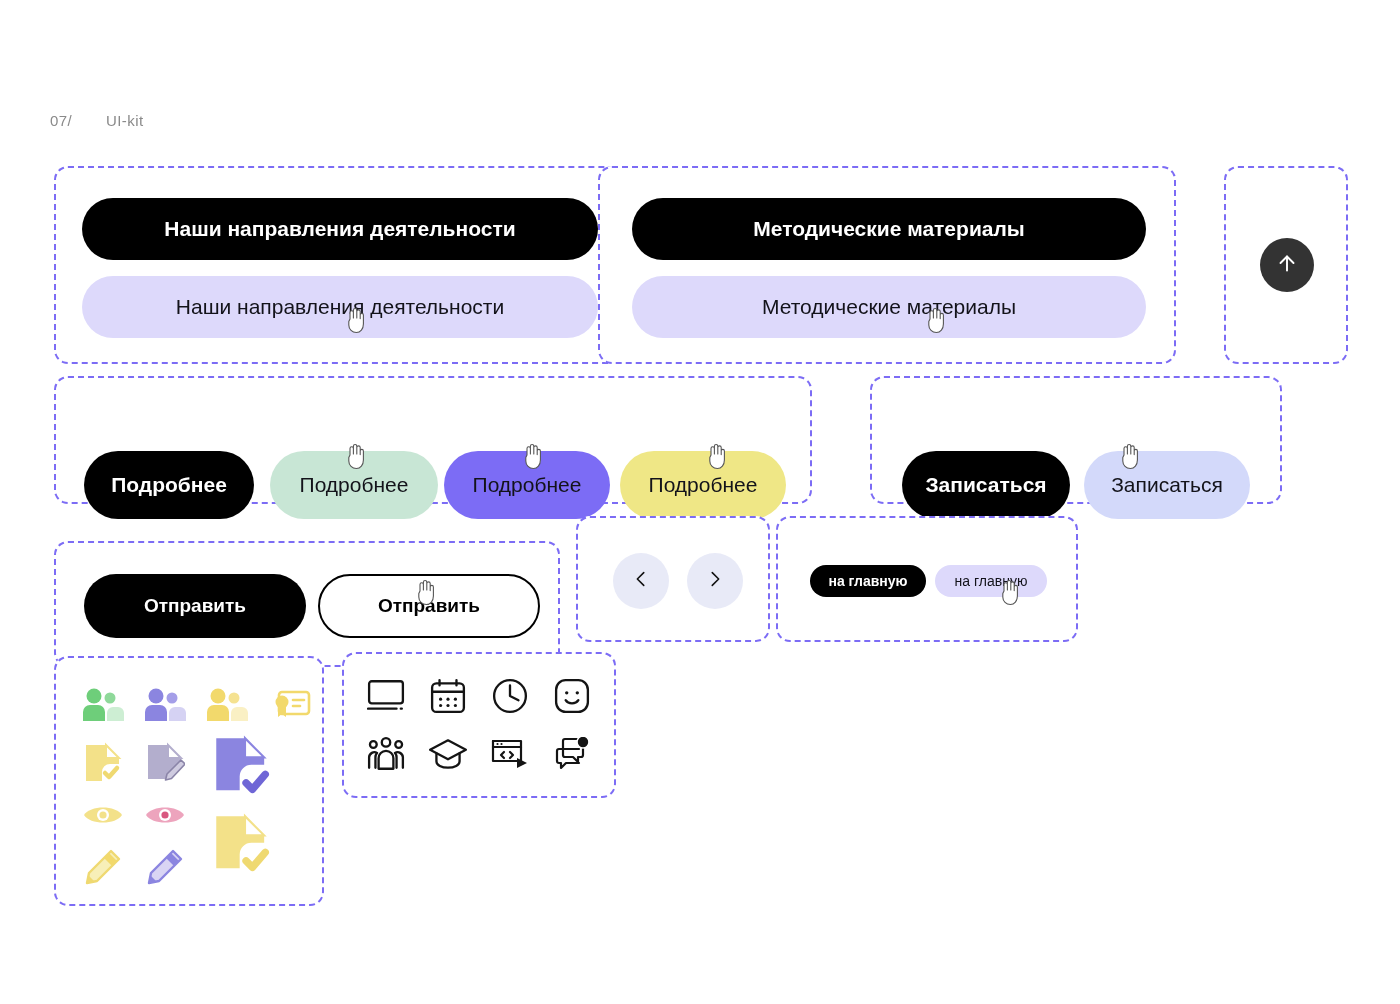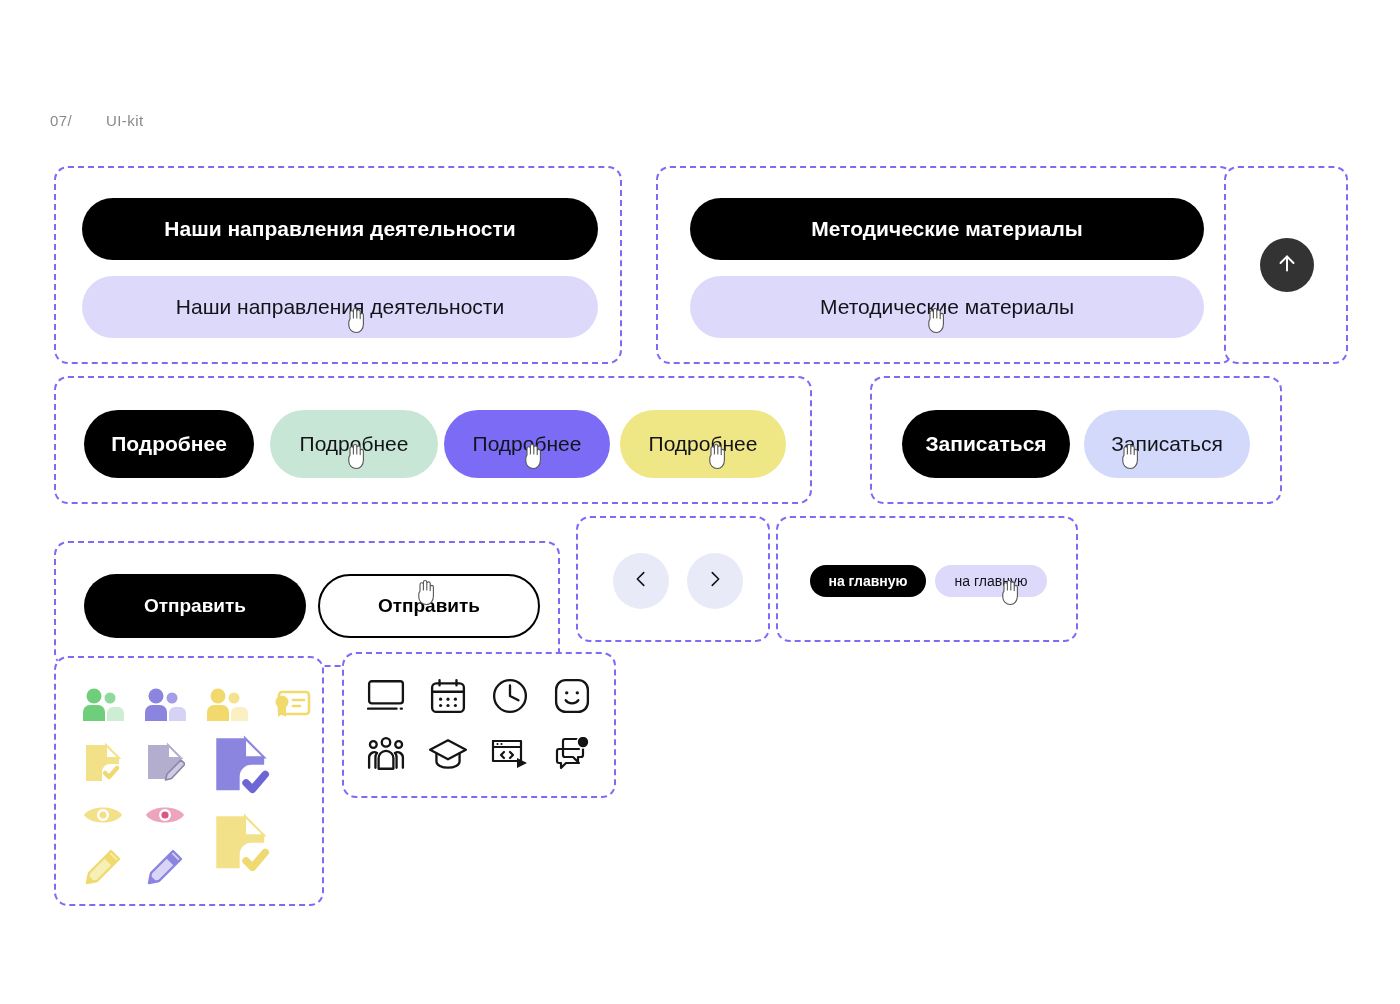--- a/index.html
+++ b/index.html
@@ -54,21 +54,21 @@
   .pill.dark   { background: #000000; color: #ffffff; font-weight: 700; }
   .pill.lav    { background: #ddd9fb; color: #13131a; font-weight: 400; }
   .pill.lavblue{ background: #d3d9fa; color: #13131a; font-weight: 400; }
   .pill.mint   { background: #c8e6d5; color: #13131a; font-weight: 400; }
   .pill.violet { background: #7c6cf5; color: #13131a; font-weight: 400; }
   .pill.yellow { background: #efe786; color: #13131a; font-weight: 400; }
   .pill.outline{ background: #ffffff; color: #000000; font-weight: 700; border: 2px solid #000000; }
 
   .wide-btn { width: 516px; height: 62px; font-size: 21px; }
   .wide-btn.b2 { width: 514px; }
-  .mid-btn  { height: 68px; font-size: 21px; }
+  .mid-btn  { height: 68px; font-size: 21px; margin-top: 41px; }
   .send-btn { width: 222px; height: 64px; font-size: 19px; }
   .small-pill { height: 32px; font-size: 14px; }
 
   
   .circle {
     border-radius: 50%;
     display: flex;
     align-items: center;
     justify-content: center;
   }
@@ -103,21 +103,21 @@
 <div class="frame" style="left:54px; top:166px; width:568px; height:198px;">
   <div class="pill dark wide-btn" style="position:absolute; left:26px; top:30px;">Наши направления деятельности</div>
   <div class="pill lav wide-btn" style="position:absolute; left:26px; top:108px;">Наши направления деятельности</div>
 </div>
 <div class="cursor" style="left:344px; top:306px;">
   <svg viewBox="0 0 22 28" width="22" height="28">
     <path d="M6,13 L6,6.5 a1.7,1.7 0 0 1 3.4,0 L9.4,12 L9.4,4.2 a1.7,1.7 0 0 1 3.4,0 L12.8,12 L12.8,5.6 a1.7,1.7 0 0 1 3.4,0 L16.2,12.6 L16.2,9 a1.6,1.6 0 0 1 3.2,0 L19.4,18 c0,5 -3,8.5 -7,8.5 c-4.2,0 -7.6,-3 -7.6,-7.4 L4.8,15.4 Z" fill="#ffffff" stroke="#555" stroke-width="1.1" stroke-linejoin="round"></path>
   </svg>
 </div>
 
-<div class="frame" style="left:656px; top:166px; width:578px; height:198px;">
+<div class="frame" style="left:598px; top:166px; width:578px; height:198px;">
   <div class="pill dark wide-btn b2" style="position:absolute; left:32px; top:30px;">Методические материалы</div>
   <div class="pill lav wide-btn b2" style="position:absolute; left:32px; top:108px;">Методические материалы</div>
 </div>
 <div class="cursor" style="left:924px; top:306px;">
   <svg viewBox="0 0 22 28" width="22" height="28">
     <path d="M6,13 L6,6.5 a1.7,1.7 0 0 1 3.4,0 L9.4,12 L9.4,4.2 a1.7,1.7 0 0 1 3.4,0 L12.8,12 L12.8,5.6 a1.7,1.7 0 0 1 3.4,0 L16.2,12.6 L16.2,9 a1.6,1.6 0 0 1 3.2,0 L19.4,18 c0,5 -3,8.5 -7,8.5 c-4.2,0 -7.6,-3 -7.6,-7.4 L4.8,15.4 Z" fill="#ffffff" stroke="#555" stroke-width="1.1" stroke-linejoin="round"></path>
   </svg>
 </div>
 
 <div class="frame" style="left:1224px; top:166px; width:124px; height:198px;">

